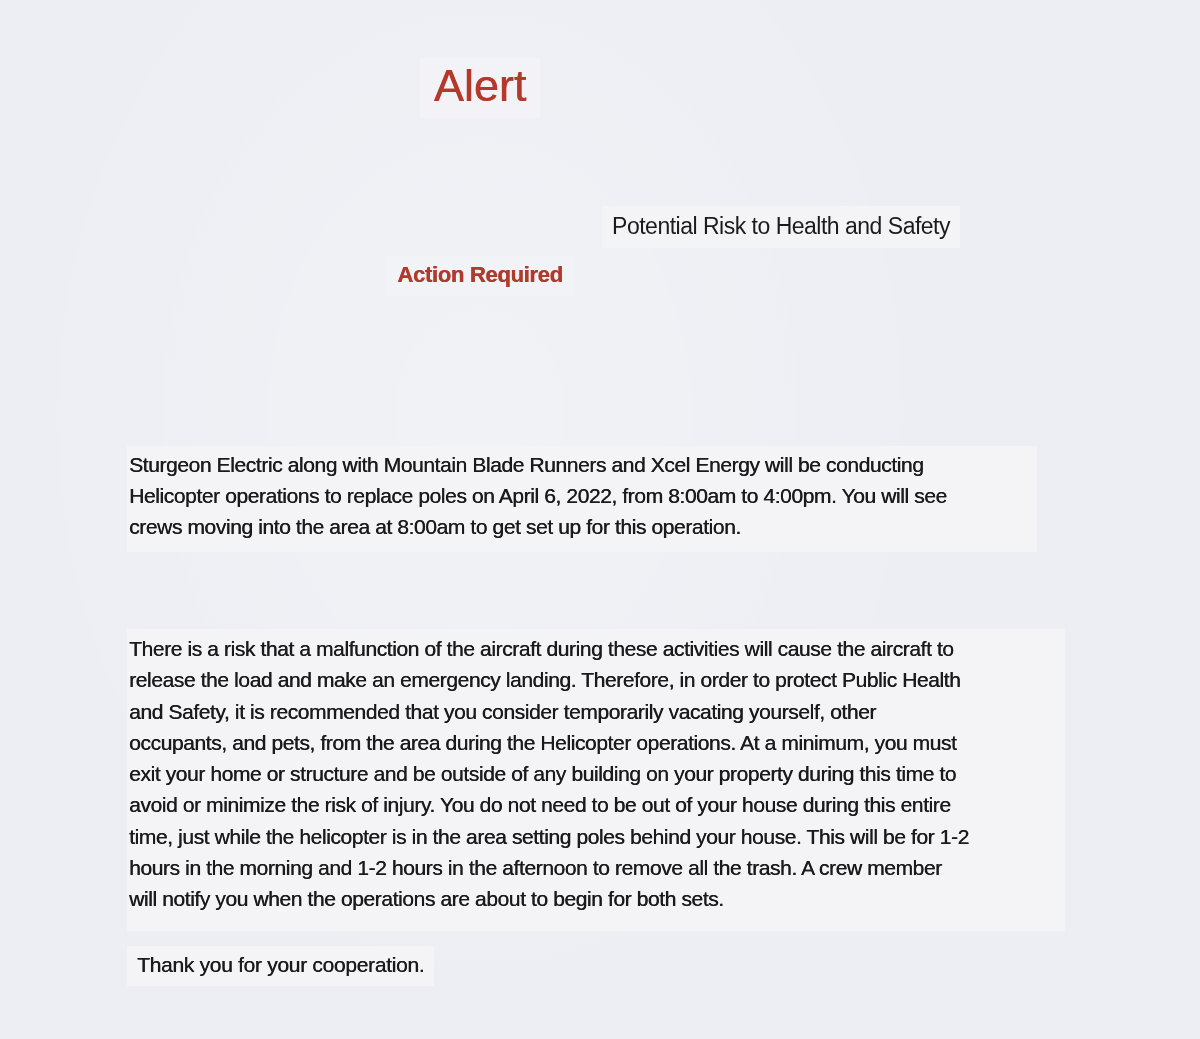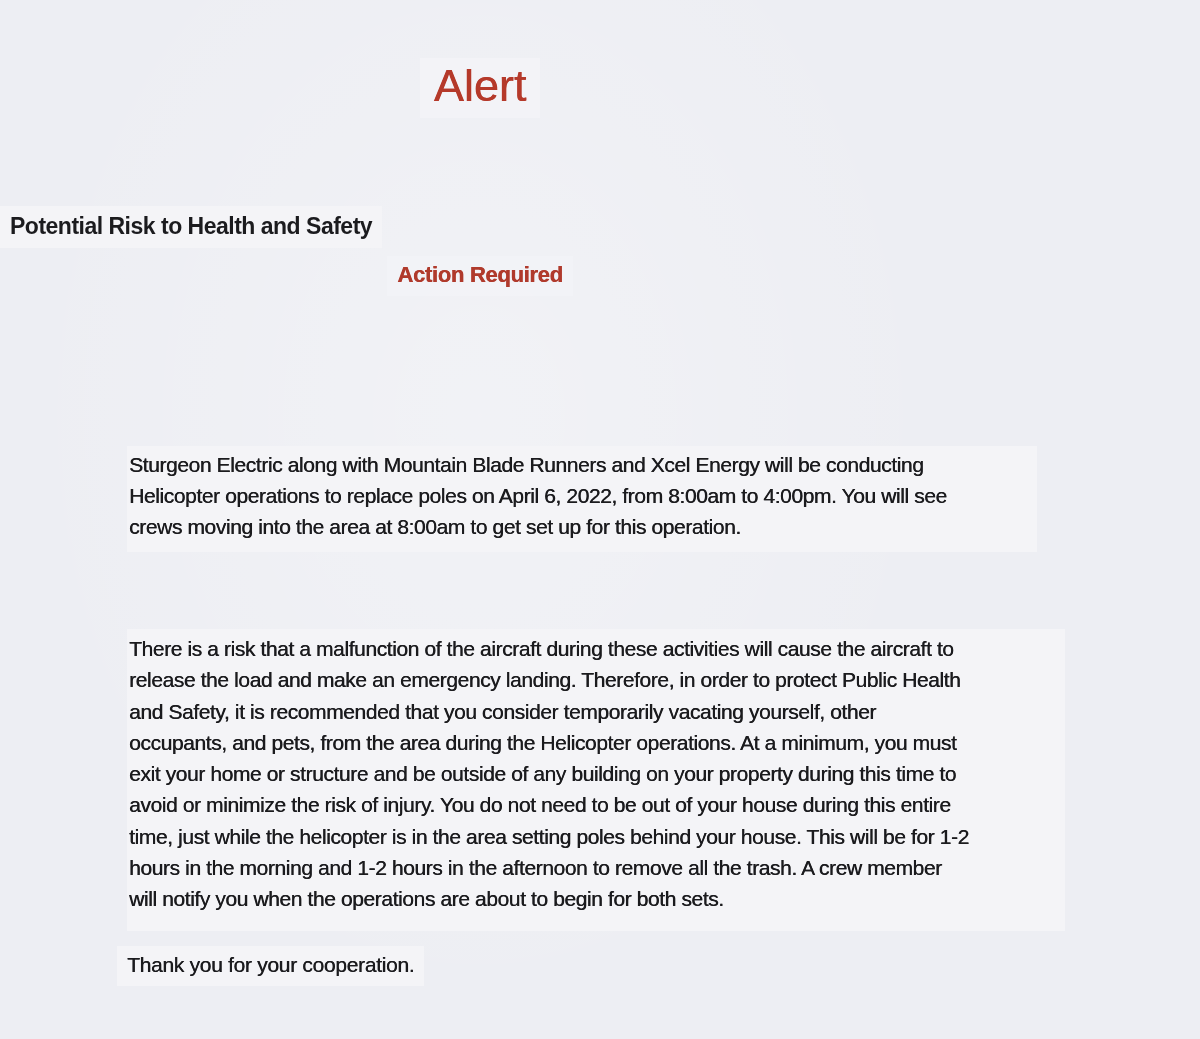--- a/index.html
+++ b/index.html
@@ -38,23 +38,23 @@
     text-align: center;
     font-size: 45px;
     line-height: 56px;
     letter-spacing: 0px;
     color: var(--title-red);
   }
   .title .band-inline { padding: 0 14px 4px 14px; background: rgba(244,244,247,0.8); }
   .subtitle {
     position: absolute;
     top: 206px; left: 0; right: 0;
-    text-align: left;
+    text-align: right;
     font-size: 23px;
-    font-weight: 700;
+    font-weight: 400;
     letter-spacing: -0.5px;
     line-height: 34px;
     color: var(--body-text);
   }
   .action {
     position: absolute;
     top: 256px; left: 0; right: 0;
     text-align: center;
     font-size: 22px;
     font-weight: 700;
@@ -87,21 +87,21 @@
   }
   .para-2 {
     top: 605px;
     width: 938px;
     line-height: 31.3px;
     padding: 4px 0 16px 2px;
     margin-top: 24px;
   }
   .closing {
     position: absolute;
-    top: 946px; left: 117px;
+    top: 946px; left: 127px;
     font-size: 21px;
     letter-spacing: -0.3px;
     line-height: 32px;
   }
 </style>
 </head>
 <body>
 
 <div class="page">
 

